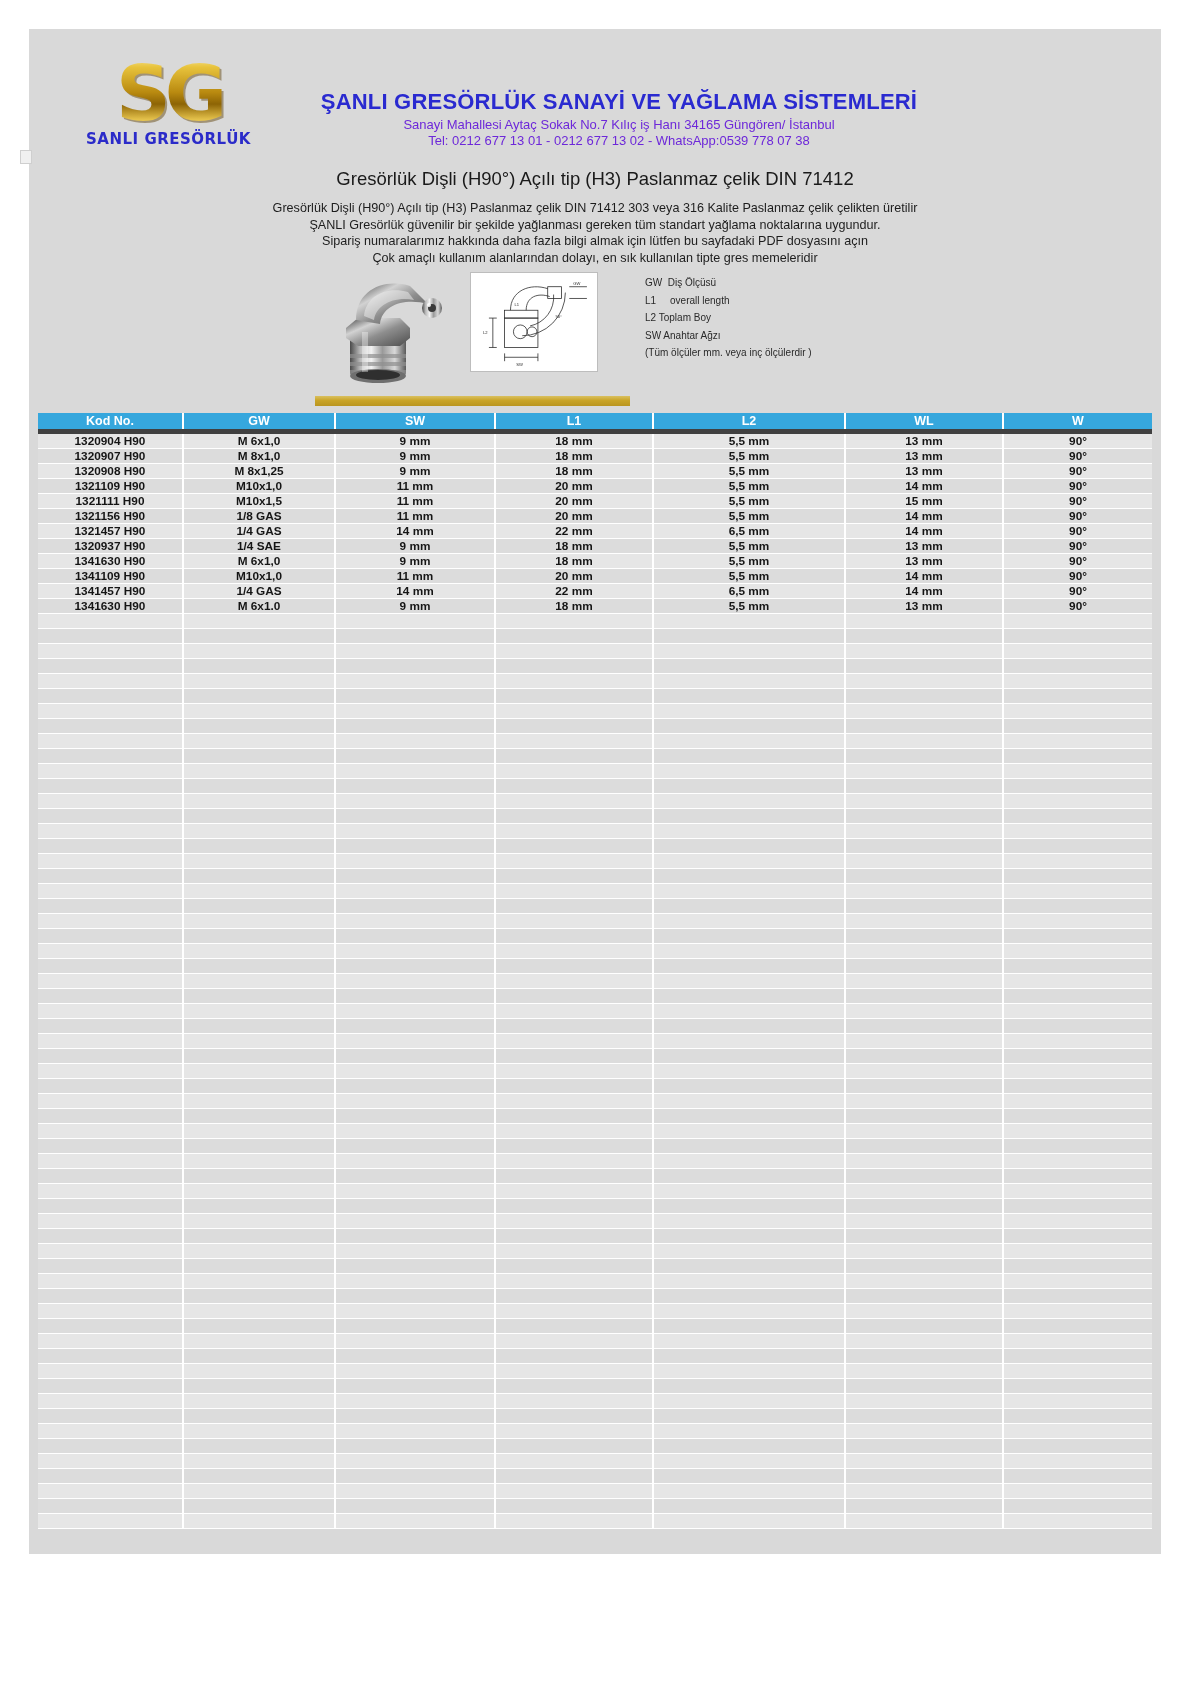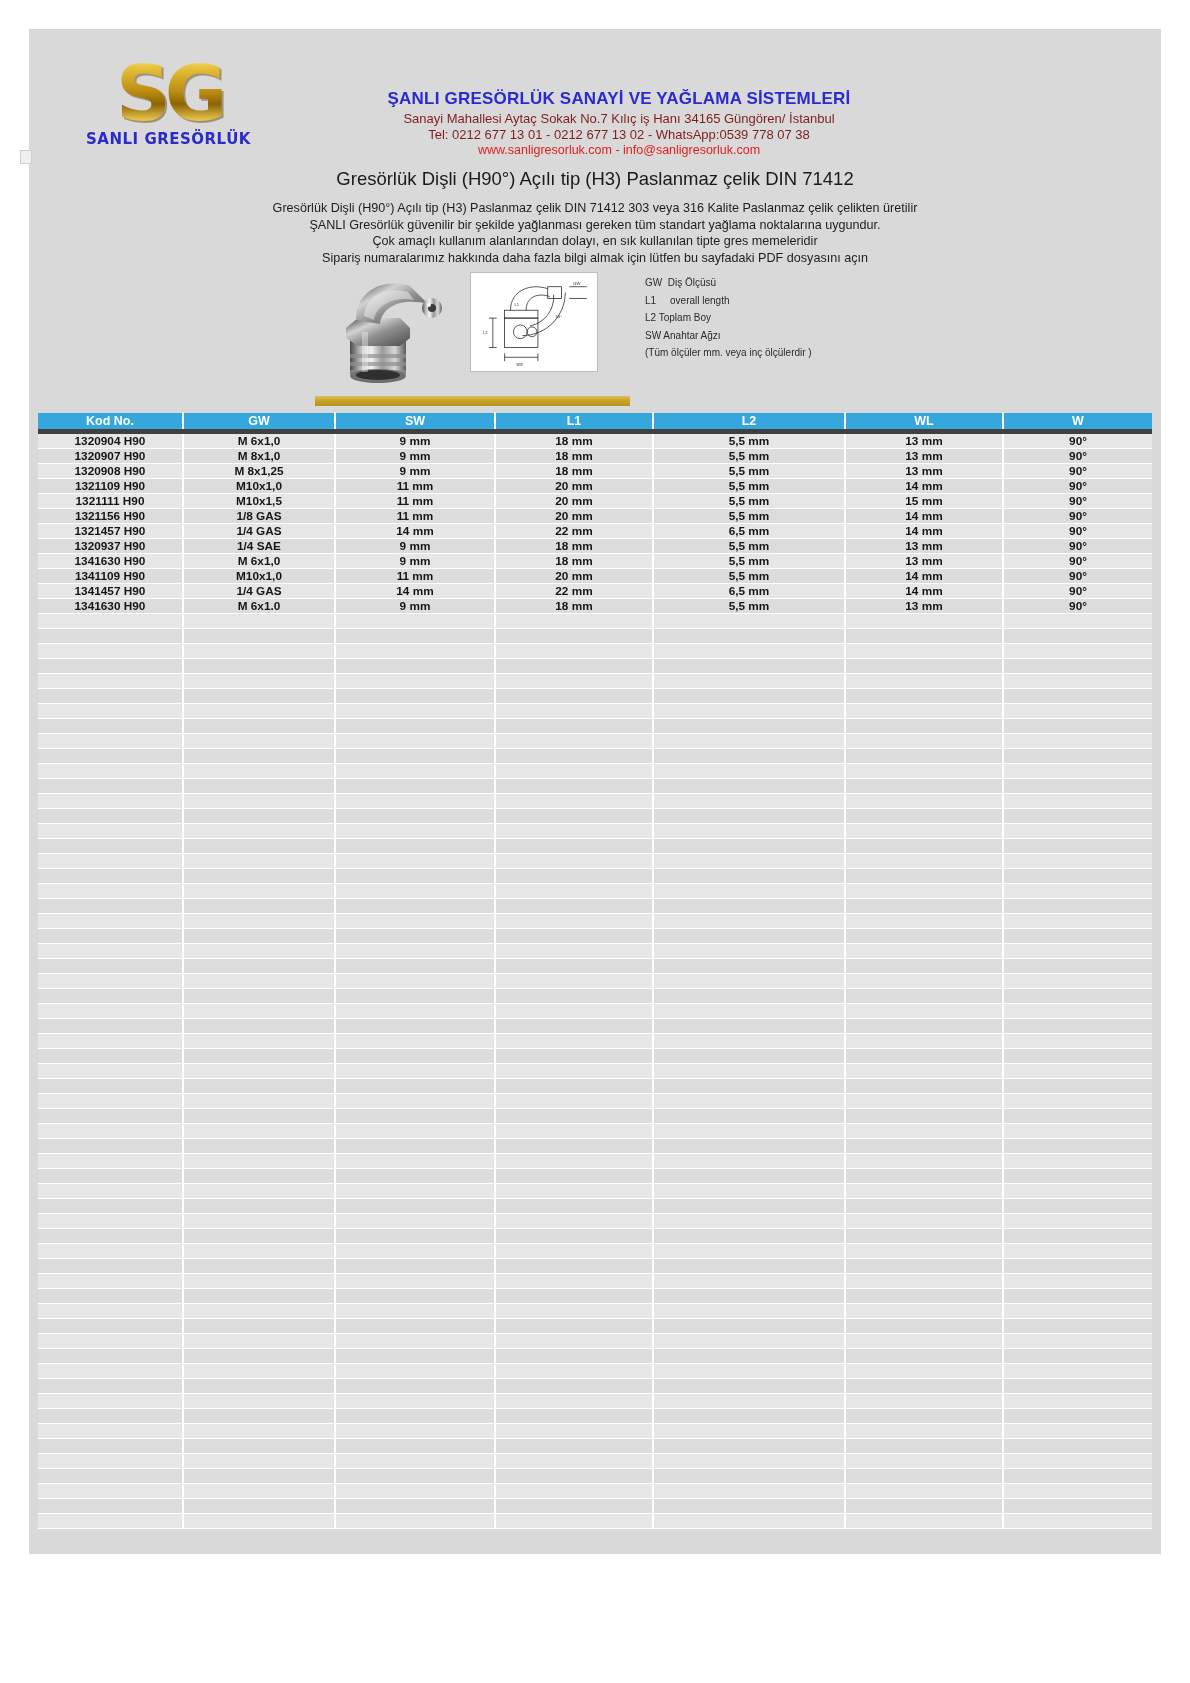--- a/index.html
+++ b/index.html
@@ -66,26 +66,26 @@
   }
   .company {
     position: absolute;
     left: 270px; top: 45px;
     width: 640px;
     text-align: center;
   }
   .company-name {
     color: #2a2ad0;
     font-weight: bold;
-    font-size: 17px;
+    font-size: 22px;
     letter-spacing: .2px;
     margin-bottom: 2px;
   }
   .company-line {
-    color: #7f1d1d;
+    color: #6d28d9;
     font-size: 13px;
     line-height: 15.5px;
   }
   .company-web {
     color: #e02020;
     font-size: 12.5px;
     line-height: 16px;
   }
 
   
@@ -198,30 +198,29 @@
 
   <div class="header">
     <div class="logo">
       <div class="logo-mark">SG</div>
       <div class="logo-word">SANLI GRESÖRLÜK</div>
     </div>
     <div class="company">
       <div class="company-name">ŞANLI GRESÖRLÜK  SANAYİ VE YAĞLAMA SİSTEMLERİ</div>
       <div class="company-line">Sanayi Mahallesi  Aytaç Sokak No.7  Kılıç iş Hanı 34165 Güngören/ İstanbul</div>
       <div class="company-line">Tel: 0212 677 13 01 - 0212 677 13 02 - WhatsApp:0539 778 07 38</div>
-      <div class="company-web">www.sanligresorluk.com - info@sanligresorluk.com</div>
     </div>
   </div>
 
   <div class="title">Gresörlük Dişli (H90°) Açılı tip (H3) Paslanmaz çelik DIN 71412</div>
   <div class="desc">
     <div>Gresörlük Dişli (H90°) Açılı tip (H3) Paslanmaz çelik DIN 71412 303 veya 316 Kalite Paslanmaz çelik çelikten üretilir</div>
     <div>ŞANLI Gresörlük güvenilir bir şekilde yağlanması gereken tüm standart yağlama noktalarına uygundur.</div>
+    <div>Sipariş numaralarımız hakkında daha fazla bilgi almak için lütfen bu sayfadaki PDF dosyasını açın</div>
     <div>Çok amaçlı kullanım alanlarından dolayı, en sık kullanılan tipte gres memeleridir</div>
-    <div>Sipariş numaralarımız hakkında daha fazla bilgi almak için lütfen bu sayfadaki PDF dosyasını açın</div>
   </div>
 
   <div class="figures">
     <svg class="photo" viewBox="0 0 160 128">
       <defs>
         <linearGradient id="steel" x1="0" y1="0" x2="1" y2="0">
           <stop offset="0%" stop-color="#4a4a4a"></stop>
           <stop offset="18%" stop-color="#b9b9b9"></stop>
           <stop offset="38%" stop-color="#f2f2f2"></stop>
           <stop offset="58%" stop-color="#9a9a9a"></stop>

